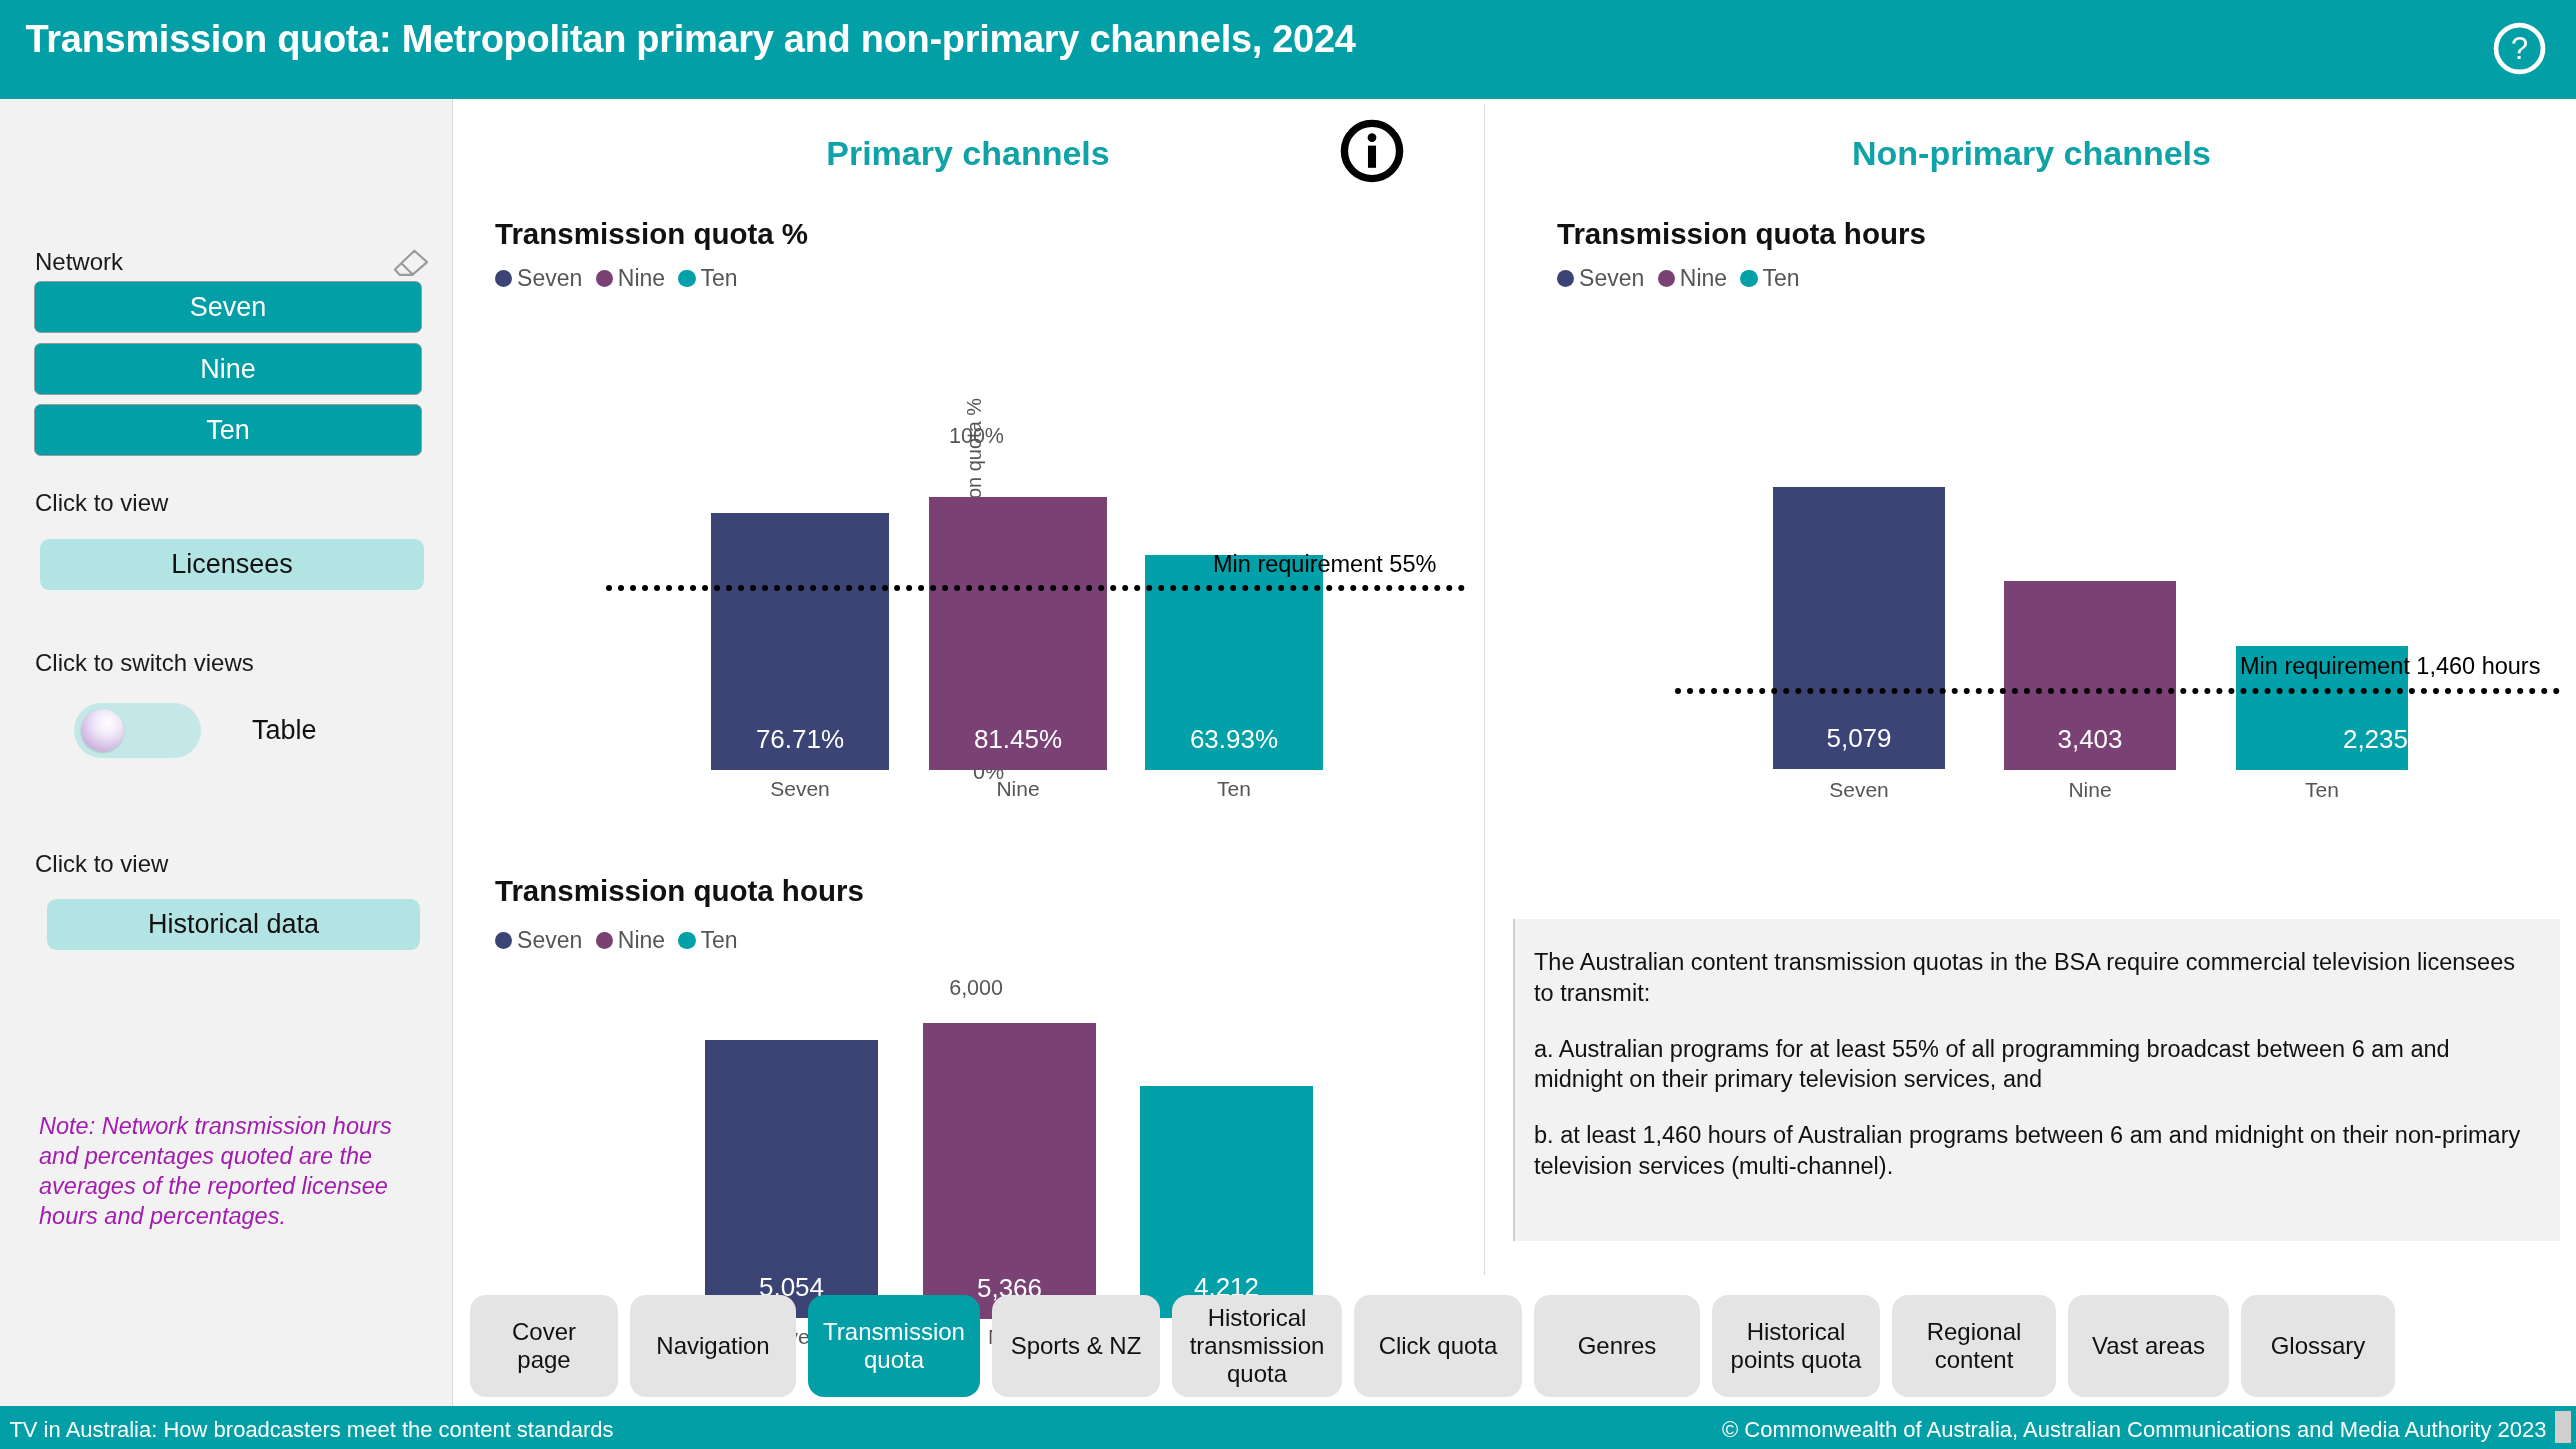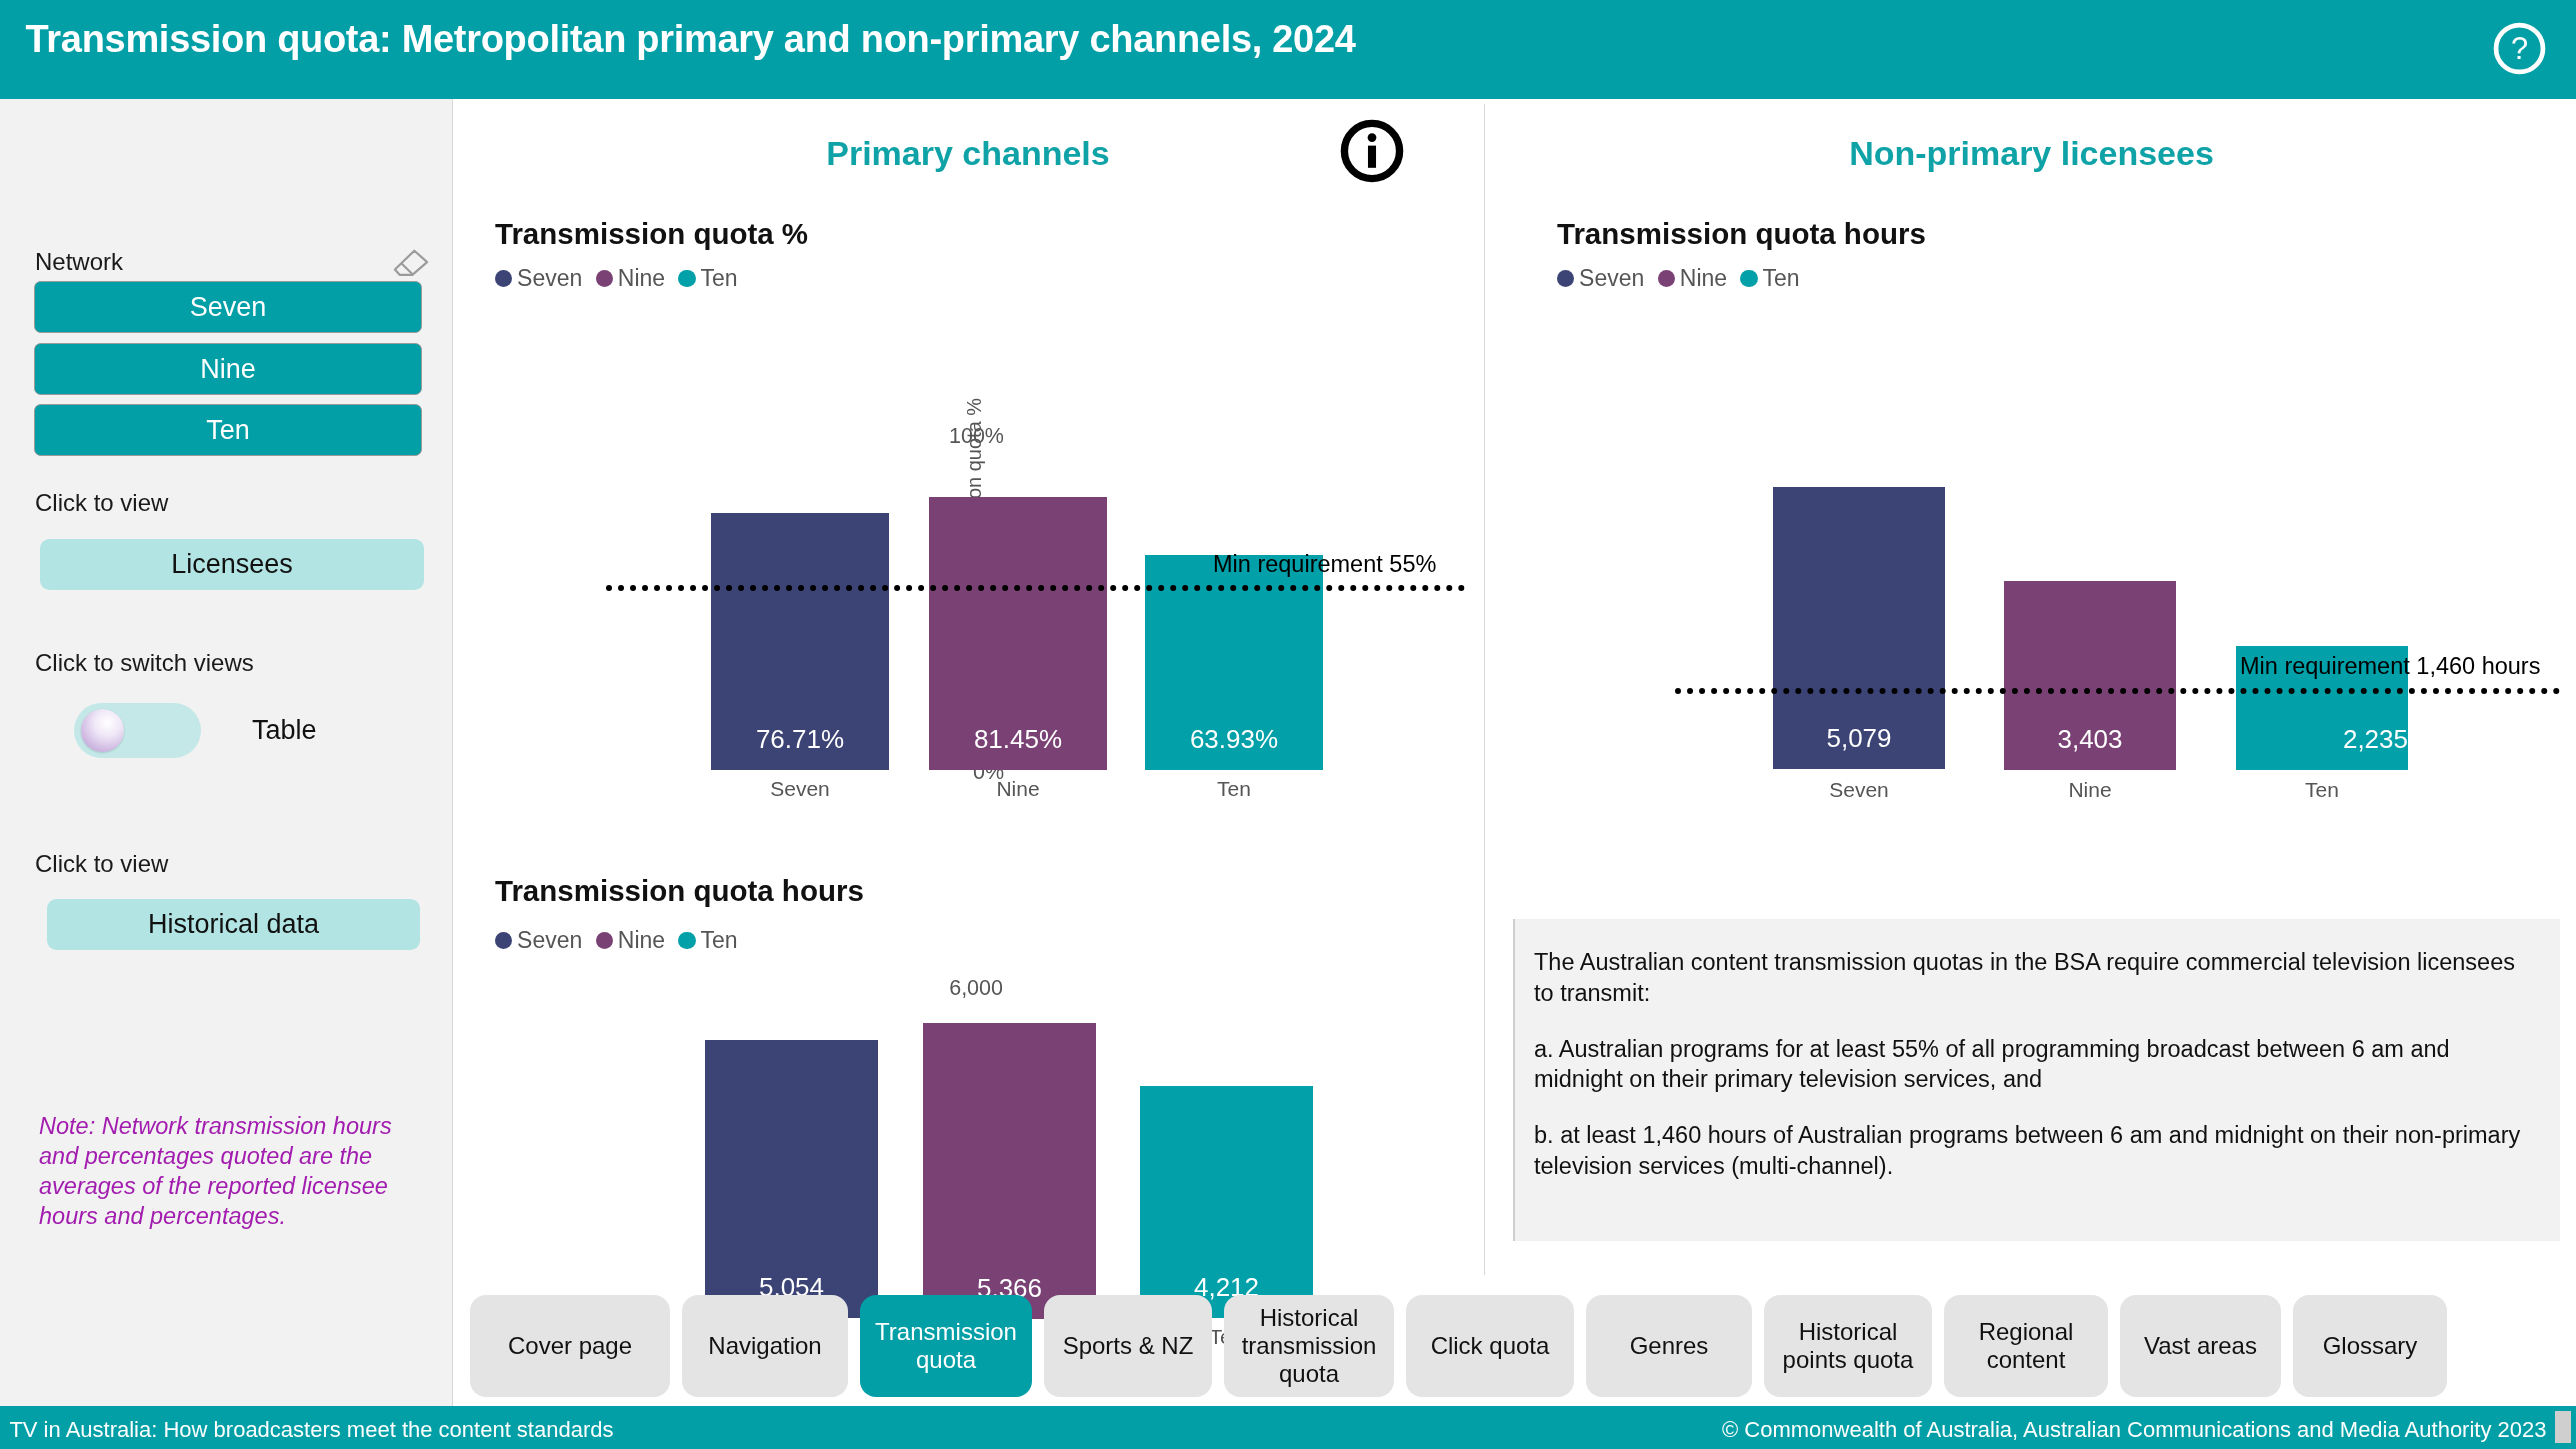--- a/index.html
+++ b/index.html
@@ -251,21 +251,21 @@
 
   <div class="info-icon">
     <svg width="74" height="74" viewBox="0 0 110 110">
       <circle cx="55" cy="55" r="41" fill="none" stroke="#000000" stroke-width="11"></circle>
       <circle cx="55" cy="35" r="6.5" fill="#000000"></circle>
       <rect x="49" y="47" width="12" height="33" fill="#000000"></rect>
     </svg>
   </div>
 
   <div class="panel-right">
-    <div class="panel-head" style="top:35px;">Non-primary licensees</div>
+    <div class="panel-head" style="top:35px;">Non-primary channels</div>
 
     <div class="chart-title" style="left:70px;top:118px;">Transmission quota hours</div>
     <div class="legend" style="left:70px;top:166px;">
       <span class="legend-item">
         <span class="legend-dot" style="background:#3c4476;"></span>
         <span class="legend-txt">Seven</span>
       </span>
       <span class="legend-item">
         <span class="legend-dot" style="background:#7a4175;"></span>
         <span class="legend-txt">Nine</span>
@@ -294,21 +294,21 @@
     <div class="cat" style="left:749px;top:679px;width:172px;">Ten</div>
   </div>
 
   <div class="infobox">
     <p>The Australian content transmission quotas in the BSA require commercial television licensees to transmit:</p>
     <p>a. Australian programs for at least 55% of all programming broadcast between 6 am and midnight on their primary television services, and</p>
     <p>b. at least 1,460 hours of Australian programs between 6 am and midnight on their non-primary television services (multi-channel).</p>
   </div>
 
   <div class="tabs">
-    <div class="tab" style="width:200px;">
+    <div class="tab" style="width:148px;">
         <span>Cover page</span>
       </div>
     <div class="tab" style="width:166px;">
         <span>Navigation</span>
       </div>
     <div class="tab active" style="width:172px;">
         <span>Transmission quota</span>
       </div>
     <div class="tab" style="width:168px;">
         <span>Sports &amp; NZ</span>

